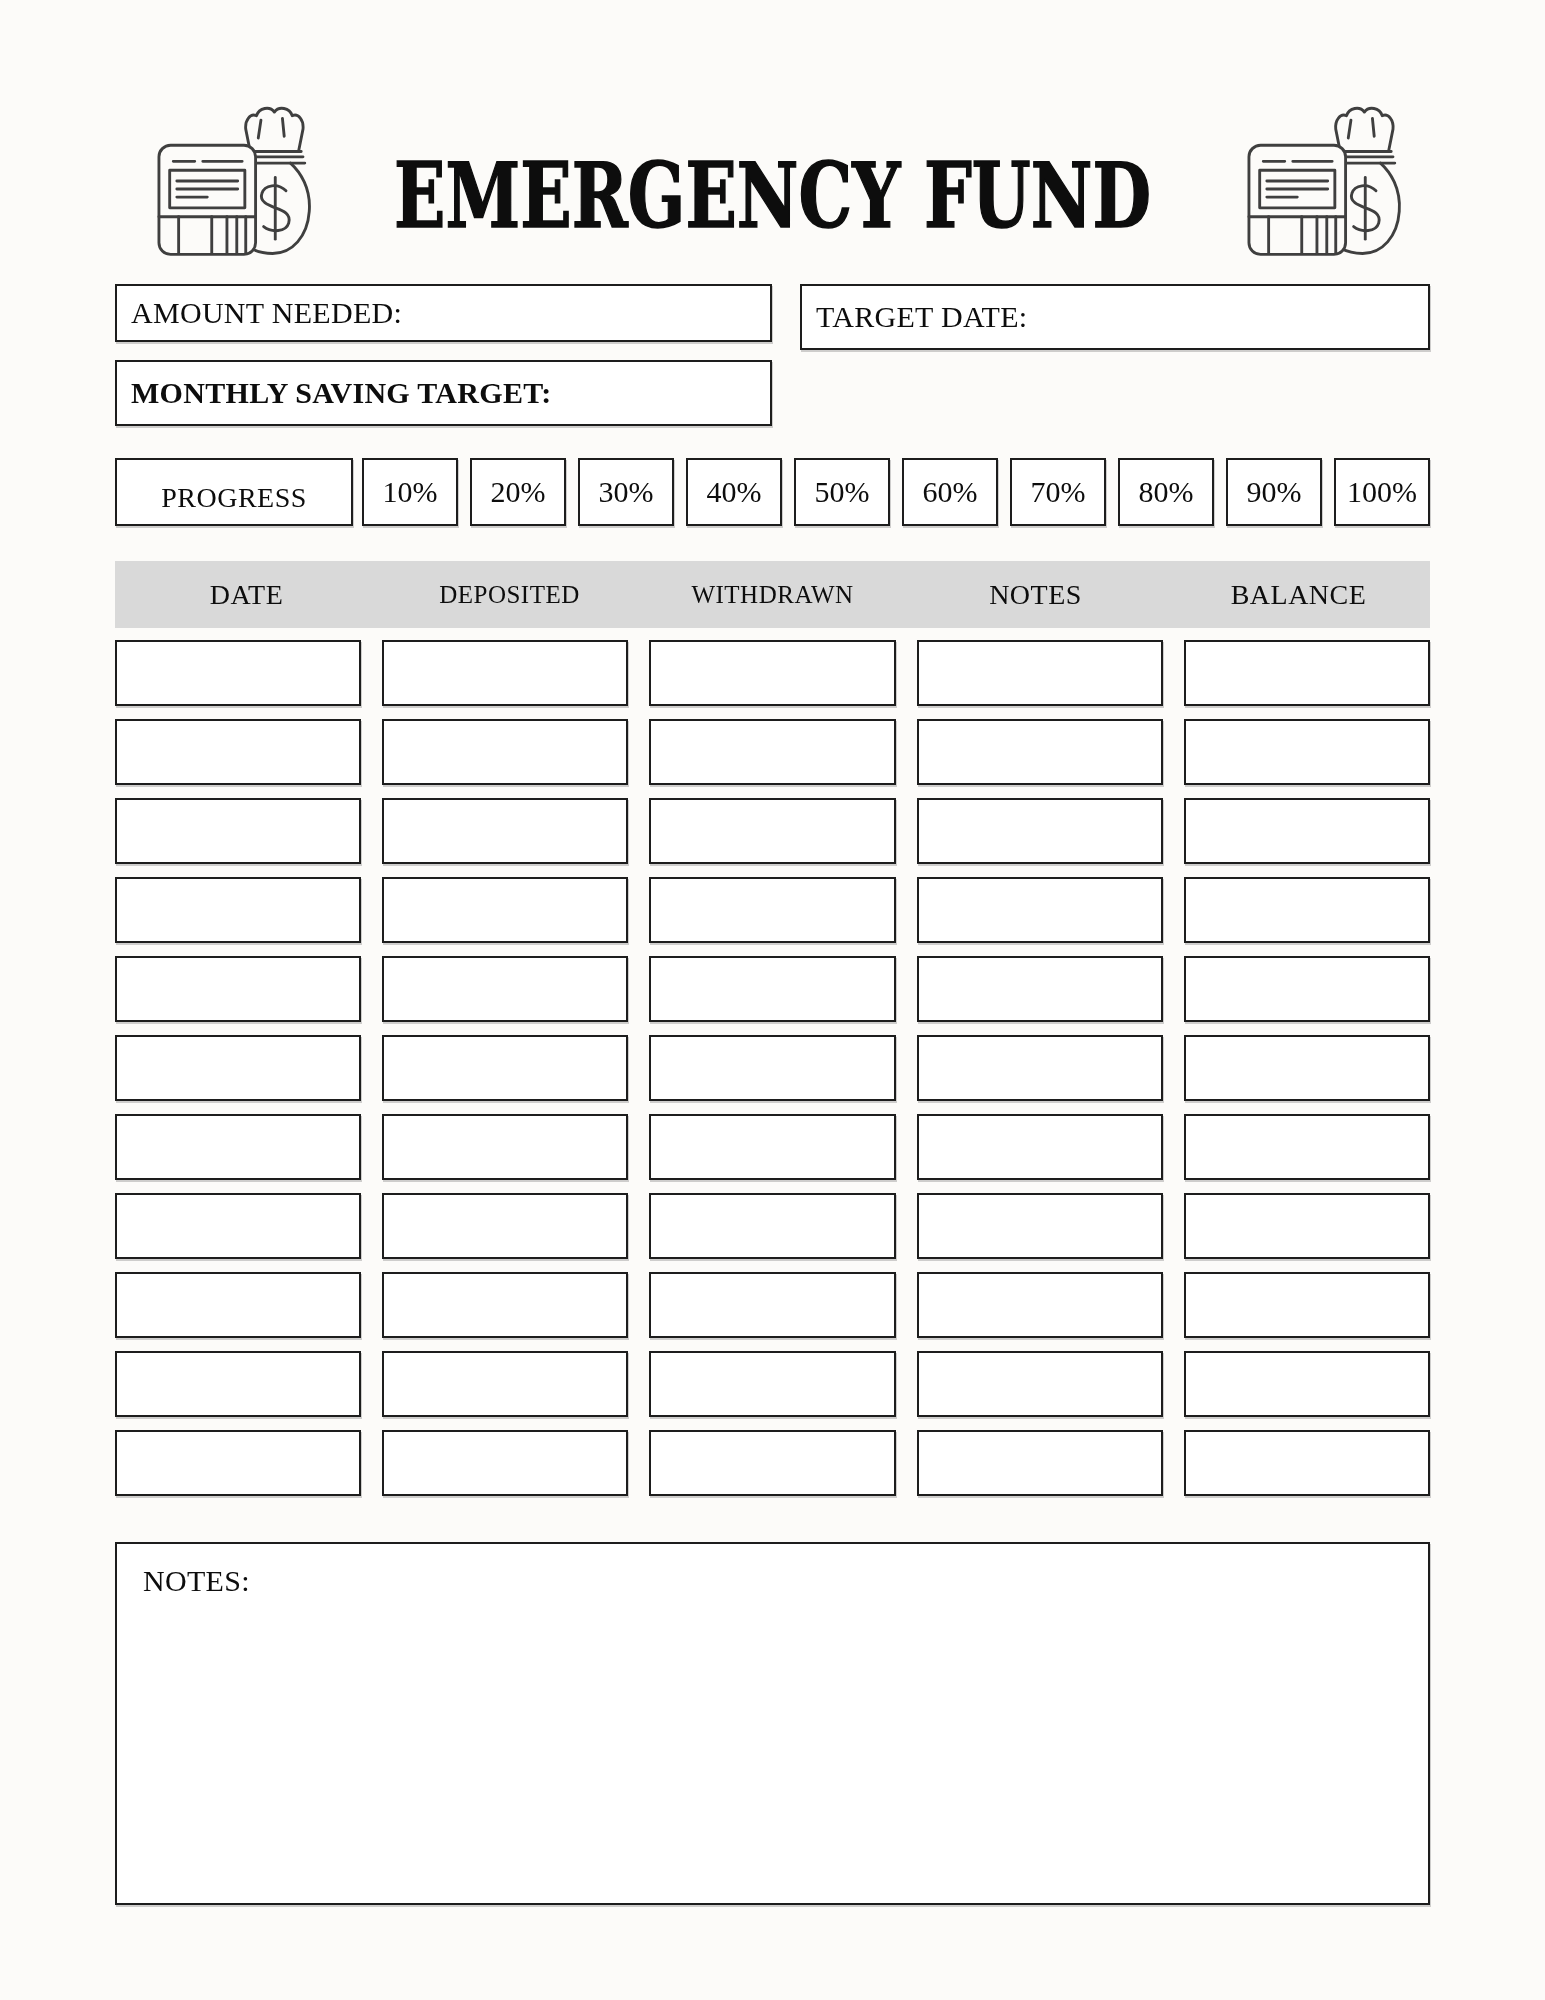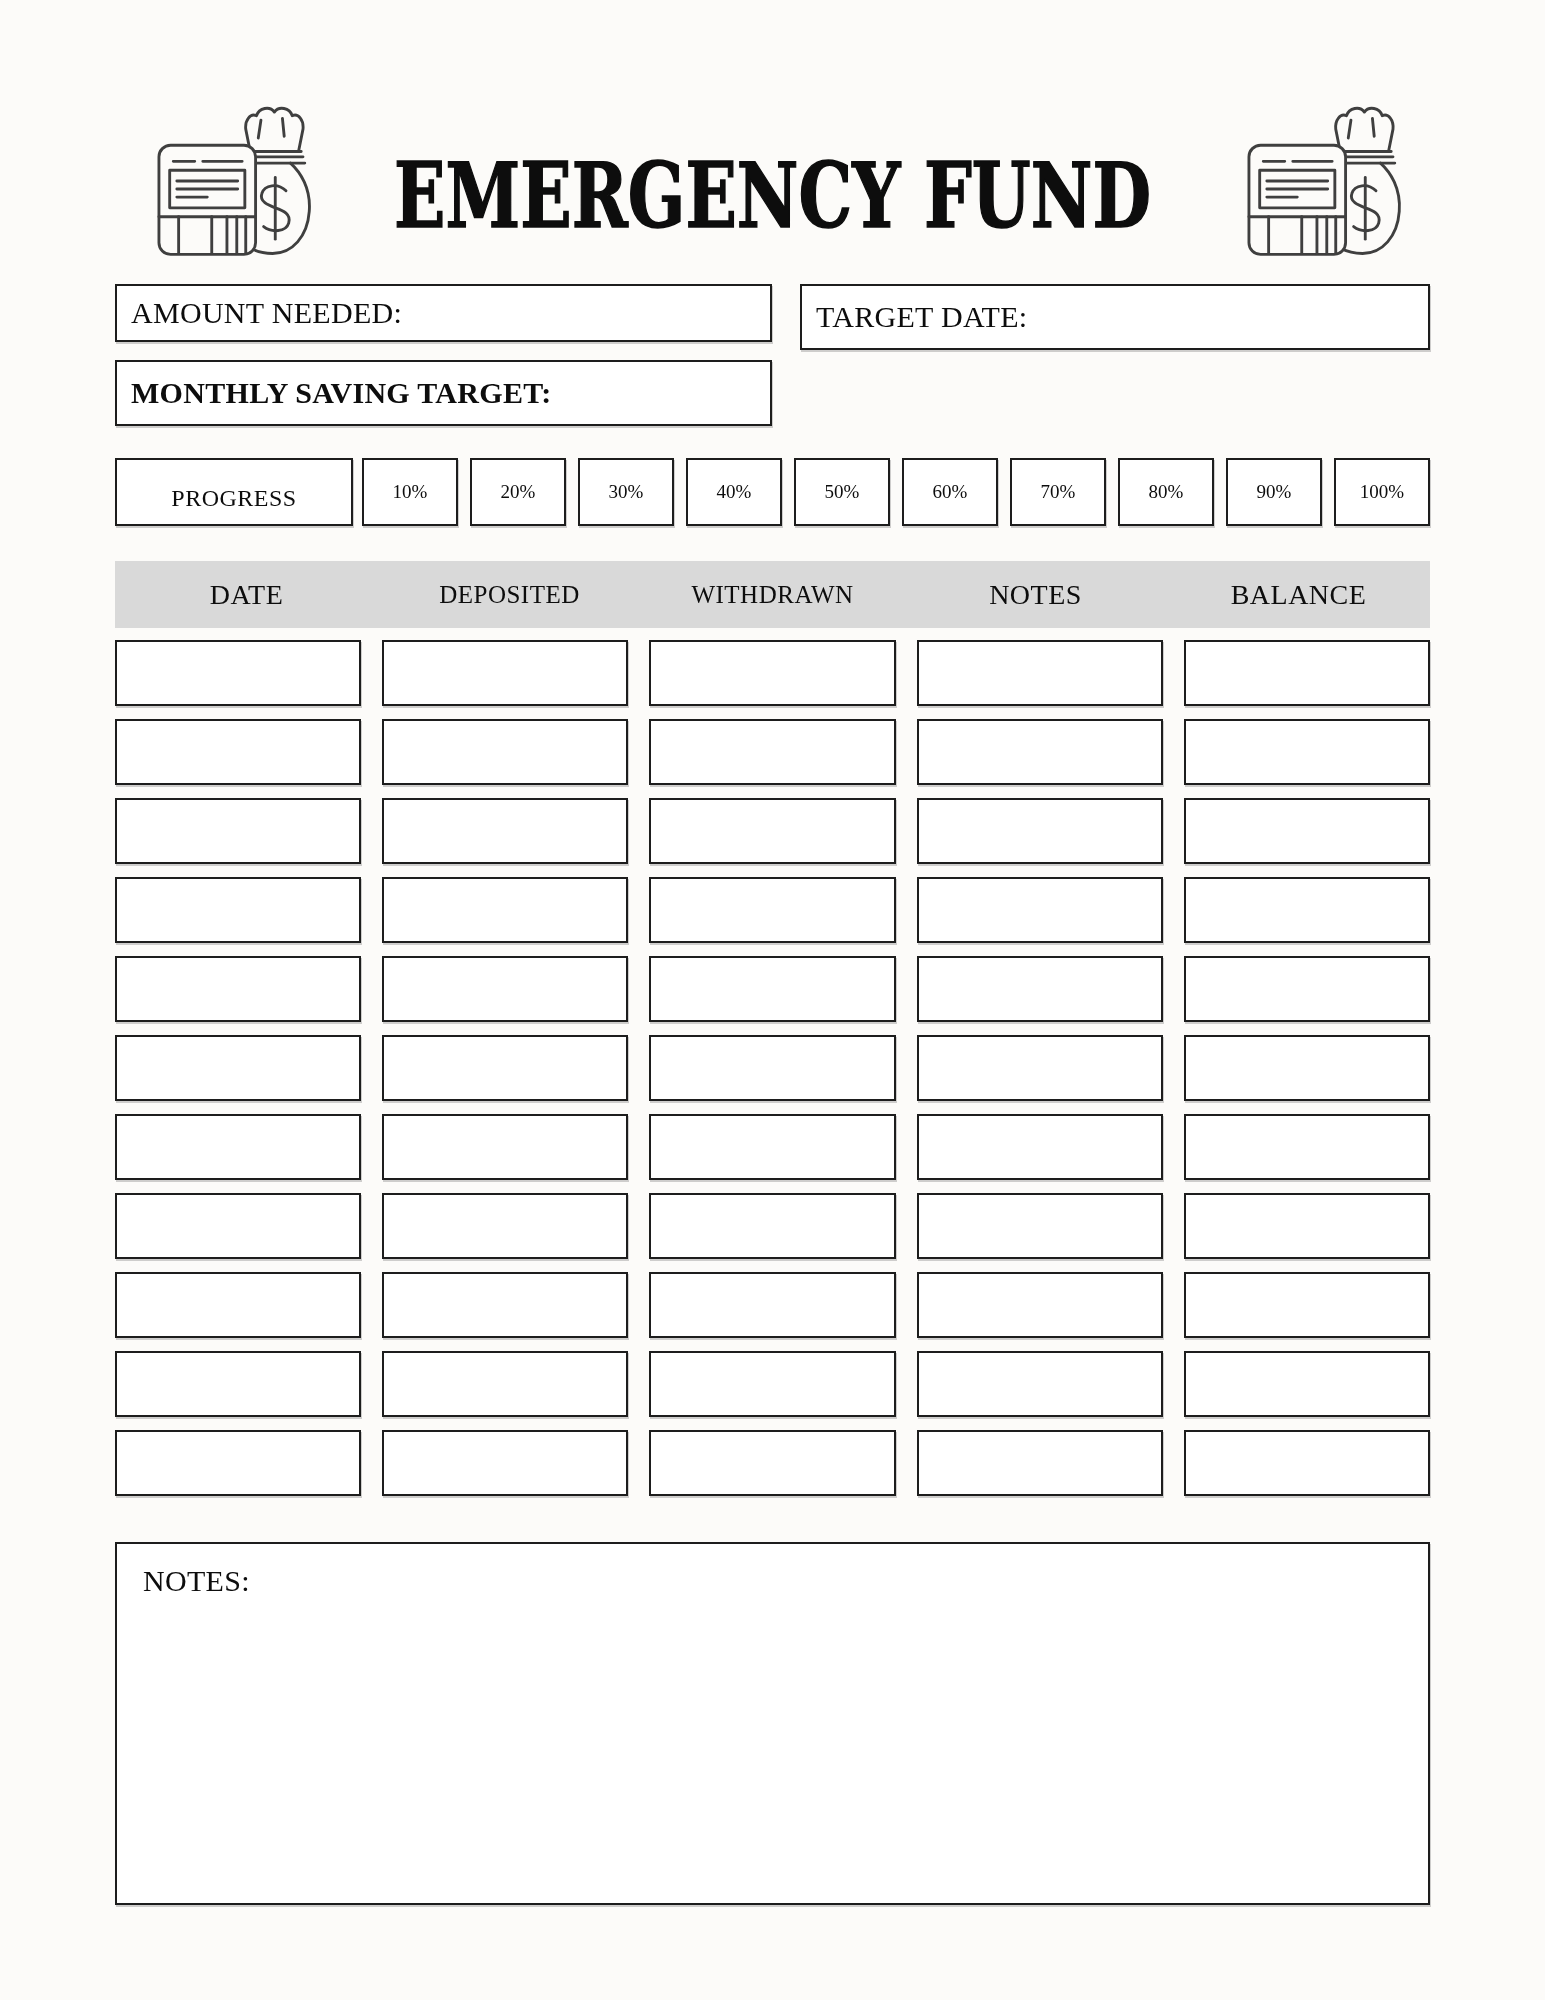--- a/index.html
+++ b/index.html
@@ -48,32 +48,32 @@
   .field-label{font-size:30px;padding-left:14px;letter-spacing:.3px;}
   .field-value{font-size:30px;padding-left:10px;flex:1;}
 
   .fb0{left:115px;top:284px;width:657px;height:58px;}
   .fb1{left:800px;top:284px;width:630px;height:66px;}
   .fb2{left:115px;top:360px;width:657px;height:66px;font-weight:bold;}
   .fb3{left:800px;top:360px;width:630px;height:66px;}
 
   
   .progress-label-box{left:115px;top:458px;width:238px;height:68px;justify-content:center;}
-  .progress-label-box span{font-size:24px;letter-spacing:.5px;margin-top:12px;}
+  .progress-label-box span{font-size:28px;letter-spacing:.5px;margin-top:12px;}
   .progress-steps{
     position:absolute;left:362px;top:458px;width:1068px;height:68px;
     display:flex;gap:12px;
   }
   .pstep{
     flex:1;box-sizing:border-box;
     background:var(--box-fill);
     border:2px solid var(--box-border);
     box-shadow:1px 2px 0 rgba(0,0,0,0.18);
     display:flex;align-items:center;justify-content:center;
-    font-size:19px;
+    font-size:30px;
     text-align:center;
   }
 
   
   .thead{
     position:absolute;left:115px;top:561px;width:1315px;height:67px;
     display:grid;grid-template-columns:repeat(5,1fr);
   }
   .hcell{
     background:var(--header-bg);

